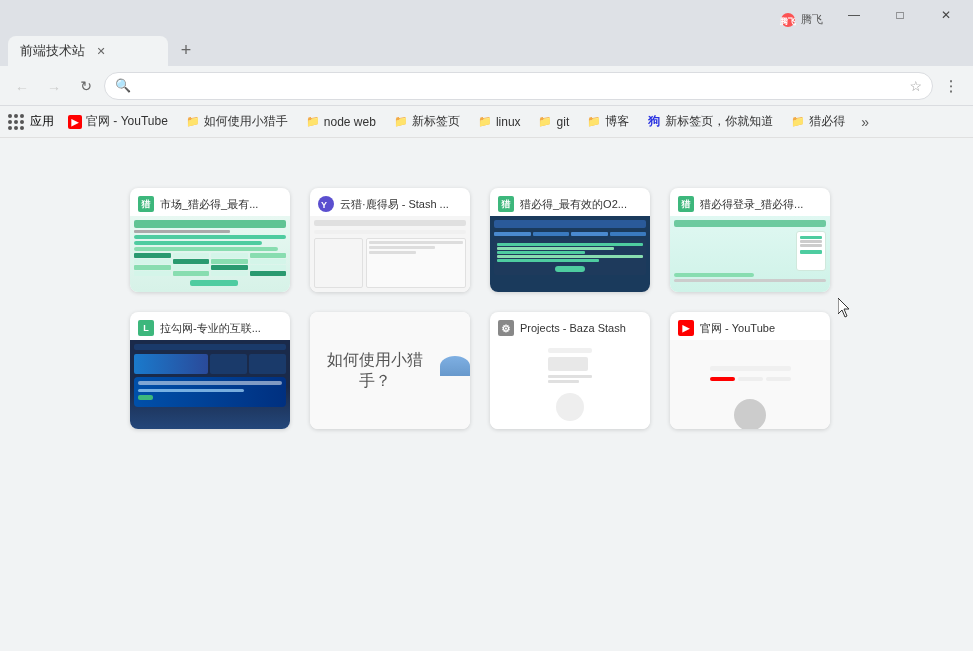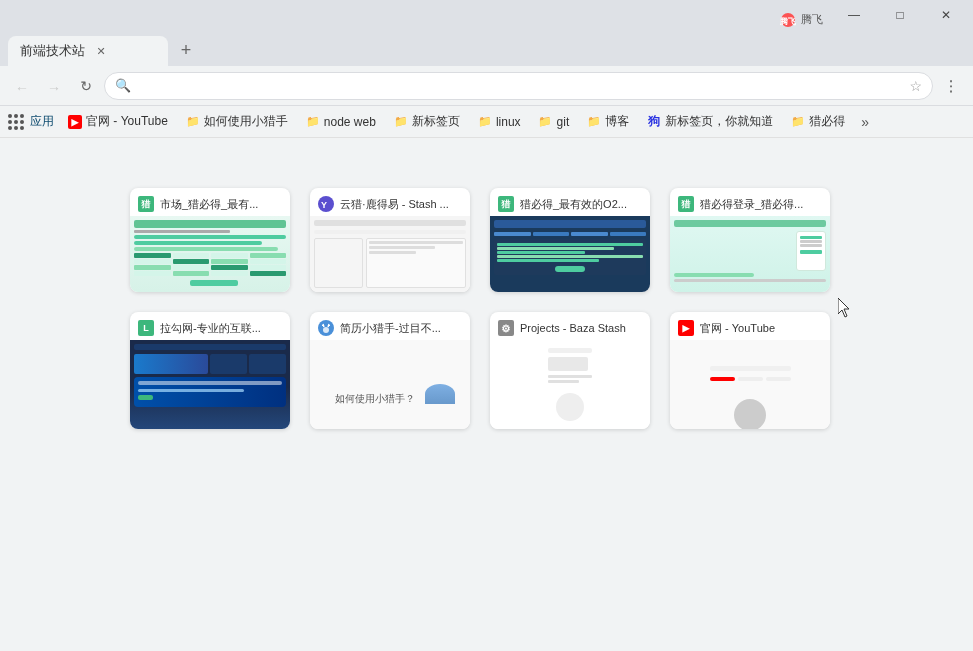--- a/index.html
+++ b/index.html
@@ -408,21 +408,21 @@
         <div class="bm-apps-dot"></div>
         <div class="bm-apps-dot"></div>
       <div class="bm-apps-dot"></div>
         <div class="bm-apps-dot"></div>
         <div class="bm-apps-dot"></div>
       <div class="bm-apps-dot"></div>
         <div class="bm-apps-dot"></div>
         <div class="bm-apps-dot"></div>
     </div>
 
-    <span style="font-size:12px;color:#0c4a6e;margin-left:4px;">应用</span>
+    <span style="font-size:12px;color:#000000;margin-left:4px;">应用</span>
   </div>
 
   <div class="bm-item">
     <span class="bm-icon yt-icon">▶</span>
     <span>官网 - YouTube</span>
   </div>
 
   <div class="bm-item">
     <span class="bm-icon bm-folder-icon">📁</span>
     <span>如何使用小猎手</span>
@@ -589,35 +589,22 @@
           <div style="margin:4px;height:4px;background:#fff;border-radius:2px;opacity:0.5;"></div>
           <div style="margin:2px 4px;height:3px;background:#aaddff;border-radius:2px;width:70%;opacity:0.7;"></div>
           <div style="display:flex;gap:2px;margin:3px 4px;">
             <div style="width:15px;height:5px;background:#3db77c;border-radius:2px;"></div>
           </div>
         </div>
       </div>
     </div>
 
     <div class="thumb-card">
-      <div class="thumb-header">
-        <div class="thumb-favicon" style="background:#4a90d9;color:white;font-size:8px;border-radius:50%;width:16px;height:16px;display:flex;align-items:center;justify-content:center;">
-
-          <svg width="12" height="12" viewBox="0 0 12 12">
-              <circle cx="6" cy="8" r="3" fill="white" opacity="0.8"></circle>
-              <line x1="4" y1="5" x2="3" y2="2" stroke="white" stroke-width="1.5"></line>
-              <line x1="8" y1="5" x2="9" y2="2" stroke="white" stroke-width="1.5"></line>
-              <line x1="4" y1="5" x2="2" y2="3" stroke="white" stroke-width="1"></line>
-              <line x1="8" y1="5" x2="10" y2="3" stroke="white" stroke-width="1"></line>
-            </svg>
-        </div>
-        <span class="thumb-title">简历小猎手-过目不...</span>
-      </div>
       <div class="thumb-preview preview-jianli">
-        <div style="text-align:right;padding:20px 10px;font-size:10px;color:#555;">如何使用小猎手？</div>
+        <div style="text-align:center;padding:20px 10px;font-size:16px;color:#555;">如何使用小猎手？</div>
         <div style="display:flex;justify-content:center;margin-top:-10px;">
           <div style="width:30px;height:20px;background:linear-gradient(180deg,#4a90d9,#2a70b9);border-radius:50% 50% 0 0;opacity:0.7;"></div>
         </div>
       </div>
     </div>
 
     <div class="thumb-card">
       <div class="thumb-header">
         <div class="thumb-favicon" style="background:#888;color:white;font-size:10px;border-radius:2px;width:16px;height:16px;display:flex;align-items:center;justify-content:center;">⚙</div>
         <span class="thumb-title">Projects - Baza Stash</span>

